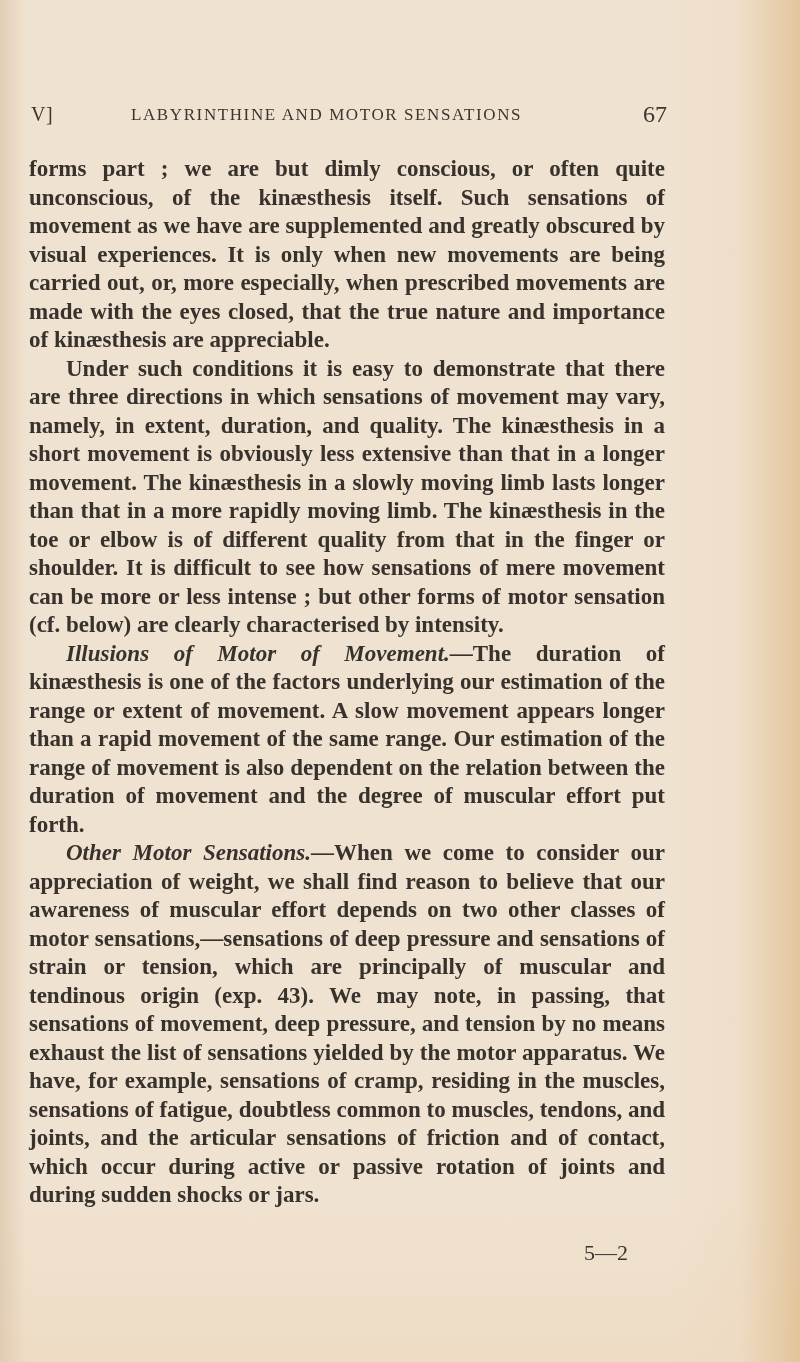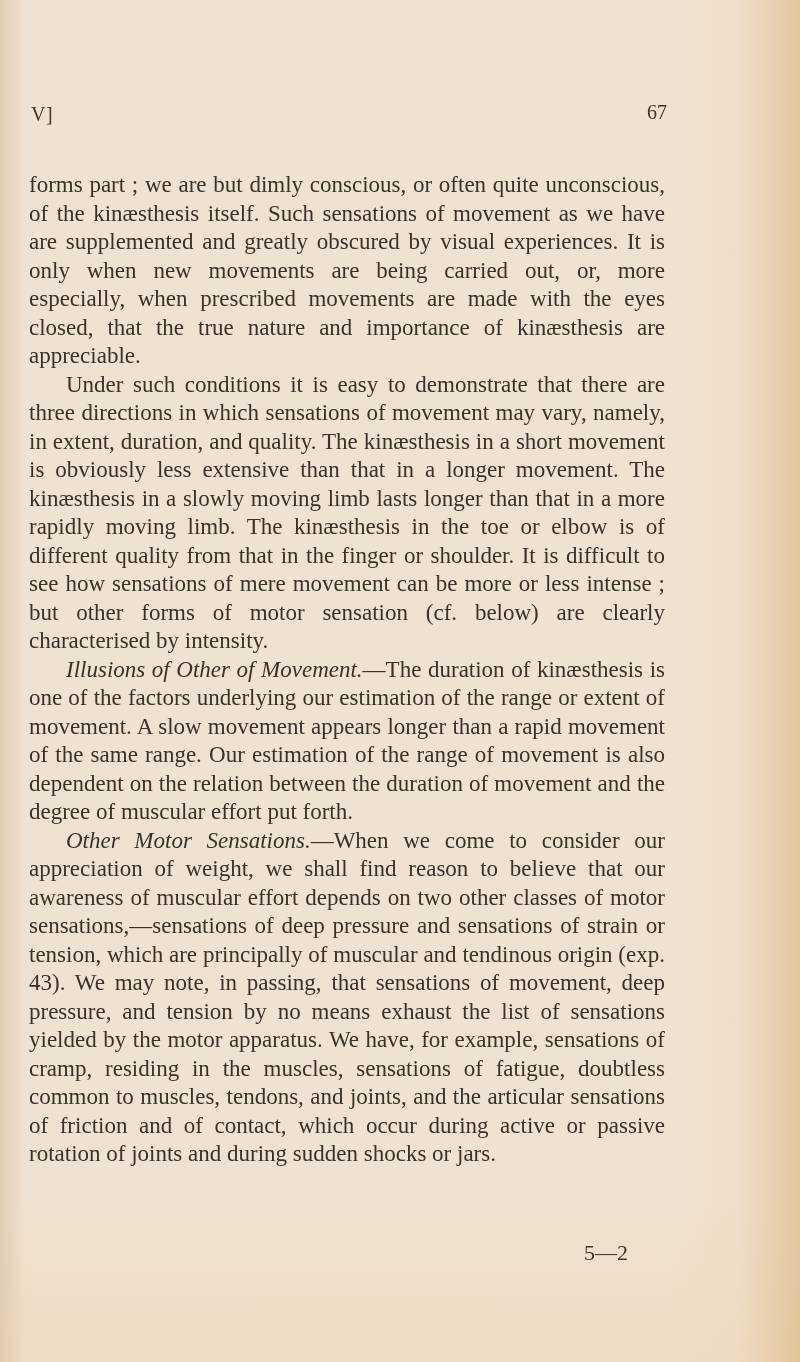--- a/index.html
+++ b/index.html
@@ -46,32 +46,33 @@
       top: 2px;
       font-size: 17px;
       letter-spacing: 1.6px;
       font-variant: small-caps;
       text-transform: uppercase;
     }
     .header .page-number {
       position: absolute;
       right: 0;
       top: -2px;
-      font-size: 20px;
+      font-size: 24px;
     }
     .body-text {
       position: absolute;
-      top: 171px;
+      top: 155px;
       left: 29px;
       width: 636px;
       font-family: "Liberation Serif", "DejaVu Serif", serif;
       font-size: 23px;
       line-height: 28.5px;
       color: #38322d;
       text-align: justify;
+      font-weight: bold;
     }
     .body-text p {
       margin: 0;
     }
     .body-text p.indent {
       text-indent: 37px;
     }
     .body-text em {
       font-style: italic;
     }
@@ -84,32 +85,33 @@
       color: #3b3530;
     }
   </style>
 </head>
 <body>
 
 <div class="page">
 
   <div class="header">
     <span class="chapter">V]</span>
+    <span class="running-title">LABYRINTHINE AND MOTOR SENSATIONS</span>
     <span class="page-number">67</span>
   </div>
 
   <div class="body-text">
     <p>
       <span>forms part ; we are but dimly conscious, or often quite unconscious, of the kinæsthesis itself. Such sensations of movement as we have are supplemented and greatly obscured by visual experiences. It is only when new movements are being carried out, or, more especially, when prescribed movements are made with the eyes closed, that the true nature and importance of kinæsthesis are appreciable.</span>
     </p>
     <p class="indent">
       <span>Under such conditions it is easy to demonstrate that there are three directions in which sensations of movement may vary, namely, in extent, duration, and quality. The kinæsthesis in a short movement is obviously less extensive than that in a longer movement. The kinæsthesis in a slowly moving limb lasts longer than that in a more rapidly moving limb. The kinæsthesis in the toe or elbow is of different quality from that in the finger or shoulder. It is difficult to see how sensations of mere movement can be more or less intense ; but other forms of motor sensation (cf. below) are clearly characterised by intensity.</span>
     </p>
     <p class="indent">
-      <em>Illusions of Other of Movement.</em><span>—The duration of kinæsthesis is one of the factors underlying our estimation of the range or extent of movement. A slow movement appears longer than a rapid movement of the same range. Our estimation of the range of movement is also dependent on the relation between the duration of movement and the degree of muscular effort put forth.</span>
+      <em>Illusions of Motor of Movement.</em><span>—The duration of kinæsthesis is one of the factors underlying our estimation of the range or extent of movement. A slow movement appears longer than a rapid movement of the same range. Our estimation of the range of movement is also dependent on the relation between the duration of movement and the degree of muscular effort put forth.</span>
     </p>
     <p class="indent">
       <em>Other Motor Sensations.</em><span>—When we come to consider our appreciation of weight, we shall find reason to believe that our awareness of muscular effort depends on two other classes of motor sensations,—sensations of deep pressure and sensations of strain or tension, which are principally of muscular and tendinous origin (exp. 43). We may note, in passing, that sensations of movement, deep pressure, and tension by no means exhaust the list of sensations yielded by the motor apparatus. We have, for example, sensations of cramp, residing in the muscles, sensations of fatigue, doubtless common to muscles, tendons, and joints, and the articular sensations of friction and of contact, which occur during active or passive rotation of joints and during sudden shocks or jars.</span>
     </p>
   </div>
 
   <div class="signature">5—2</div>
 
 </div>
 

